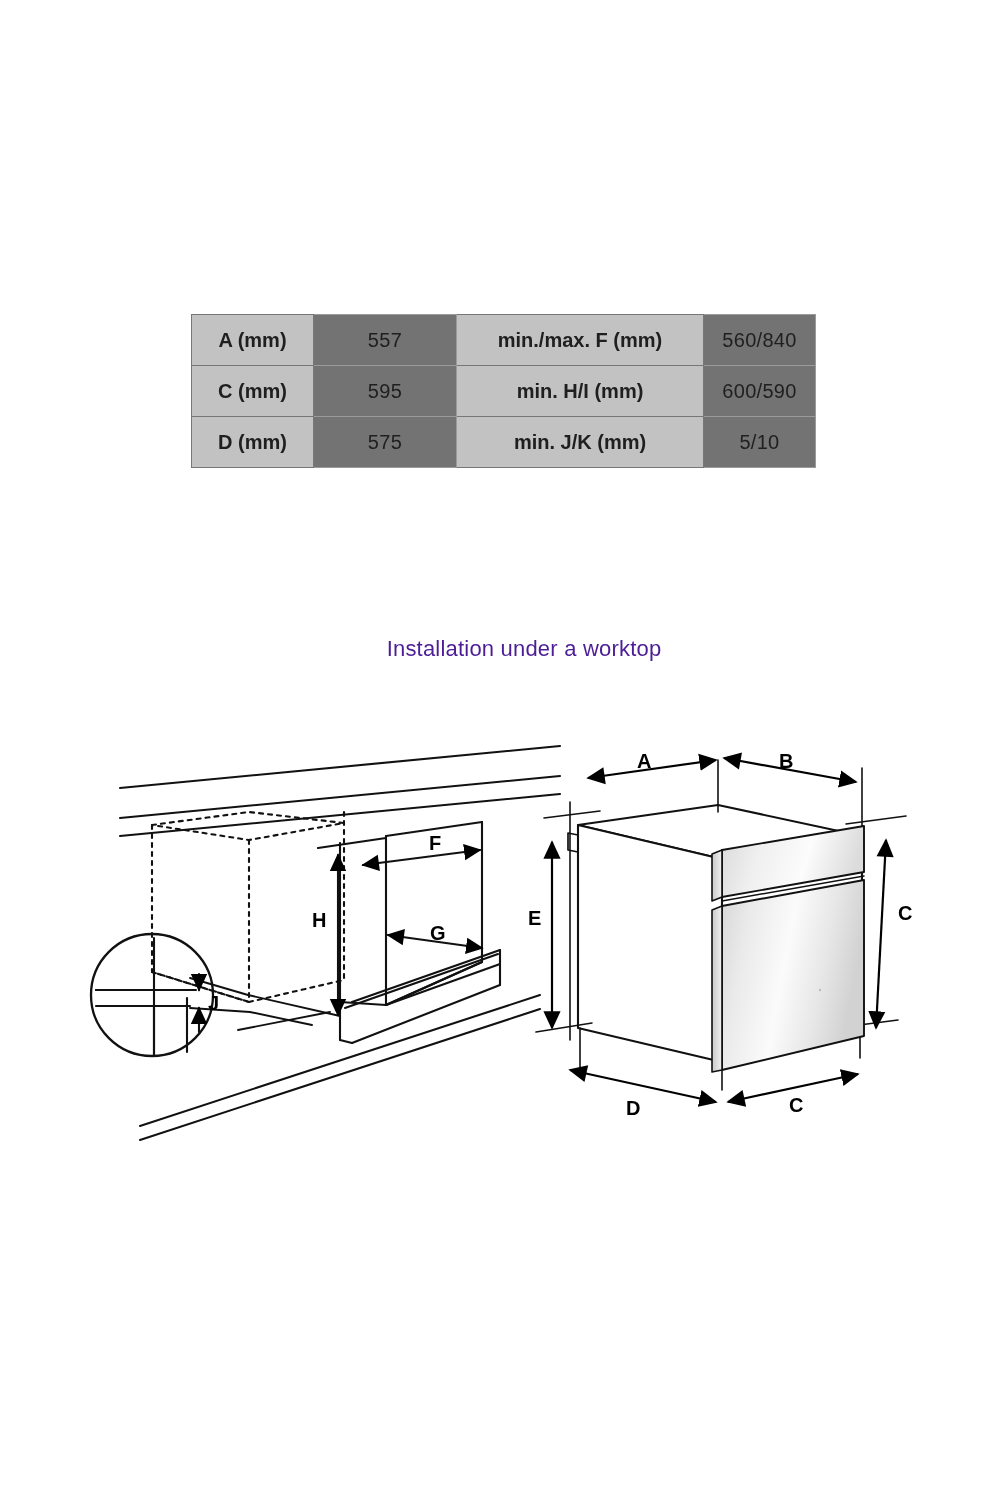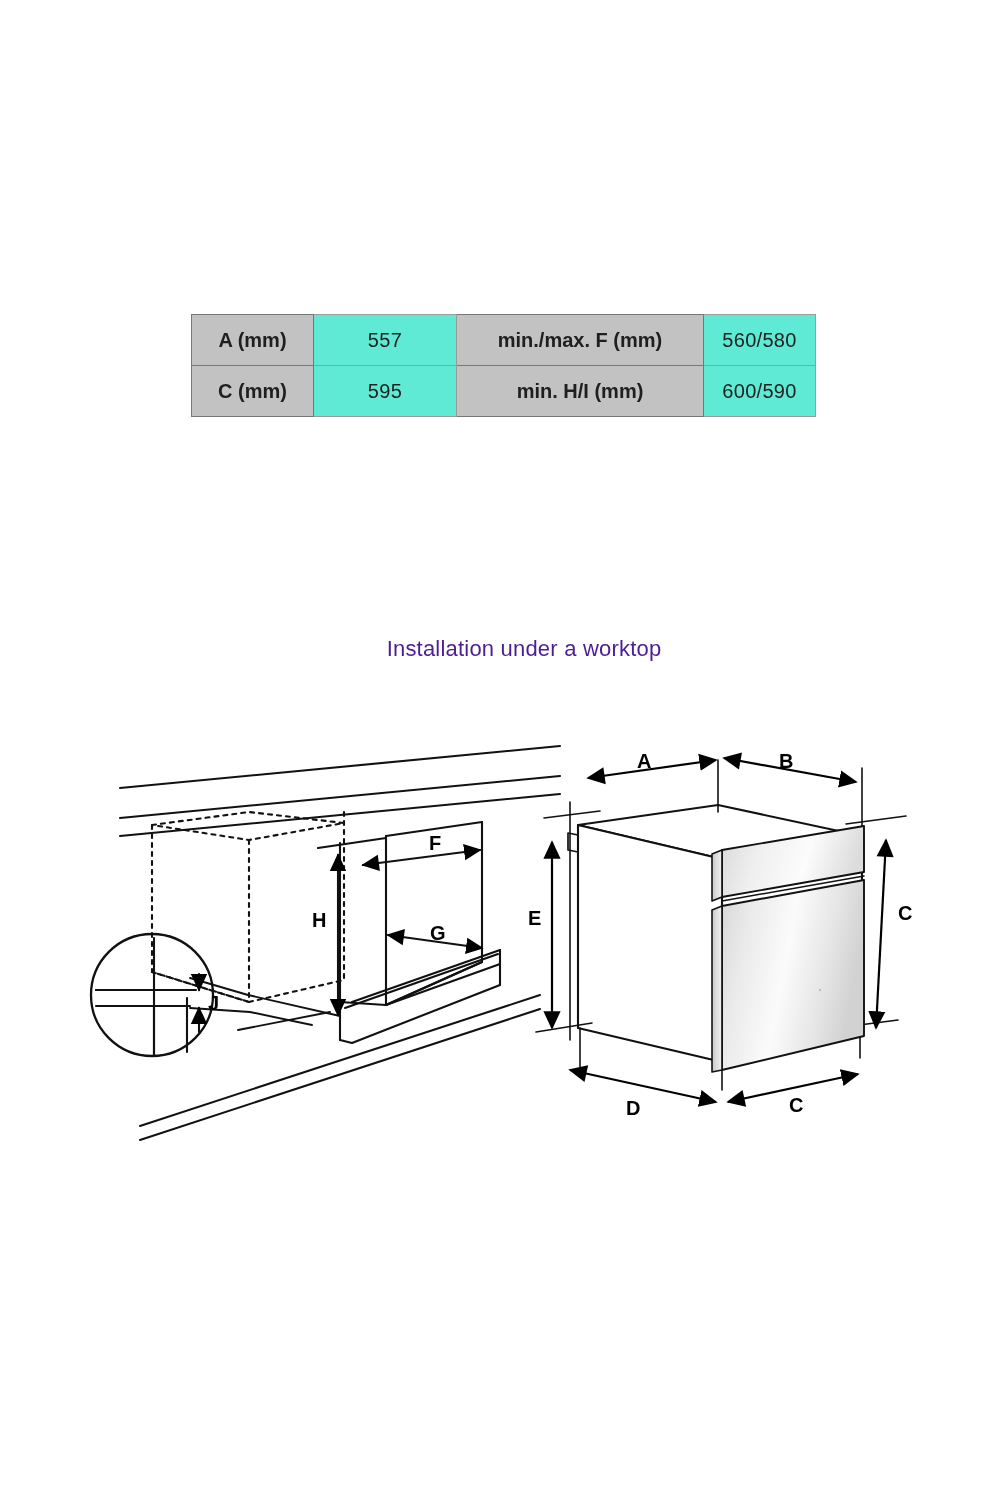--- a/index.html
+++ b/index.html
@@ -29,21 +29,21 @@
     table-layout: fixed;
   }
   table.dim-table td {
     border: 1px solid #9b9b9b;
     height: 50px;
     padding: 0 6px;
     text-align: center;
     vertical-align: middle;
     font-size: 20px;
     color: #1f1f1f;
-    background: #5eead4;
+    background: #737373;
   }
   table.dim-table td.lbl {
     background: #c2c2c2;
     font-weight: bold;
     border-color: #777777;
     margin-top: 44px;
   }
   table.dim-table td.val {
     font-weight: normal;
     letter-spacing: 0.3px;
@@ -97,27 +97,33 @@
       <col class="col-a">
         <col class="col-b">
         <col class="col-c">
         <col class="col-d">
     </colgroup>
     <tbody>
       <tr>
         <td class="lbl">A (mm)</td>
         <td class="val">557</td>
         <td class="lbl">min./max. F (mm)</td>
-        <td class="val">560/580</td>
+        <td class="val">560/840</td>
       </tr>
       <tr>
         <td class="lbl">C (mm)</td>
         <td class="val">595</td>
         <td class="lbl">min. H/I (mm)</td>
         <td class="val">600/590</td>
+      </tr>
+      <tr>
+        <td class="lbl">D (mm)</td>
+        <td class="val">575</td>
+        <td class="lbl">min. J/K (mm)</td>
+        <td class="val">5/10</td>
       </tr>
     </tbody>
   </table>
 </div>
 
 <div id="section-title">Installation under a worktop</div>
 
 <div id="diagram-area">
 <svg id="diagram-svg" width="1000" height="430" viewBox="0 0 1000 430" xmlns="http://www.w3.org/2000/svg">
   <defs>

